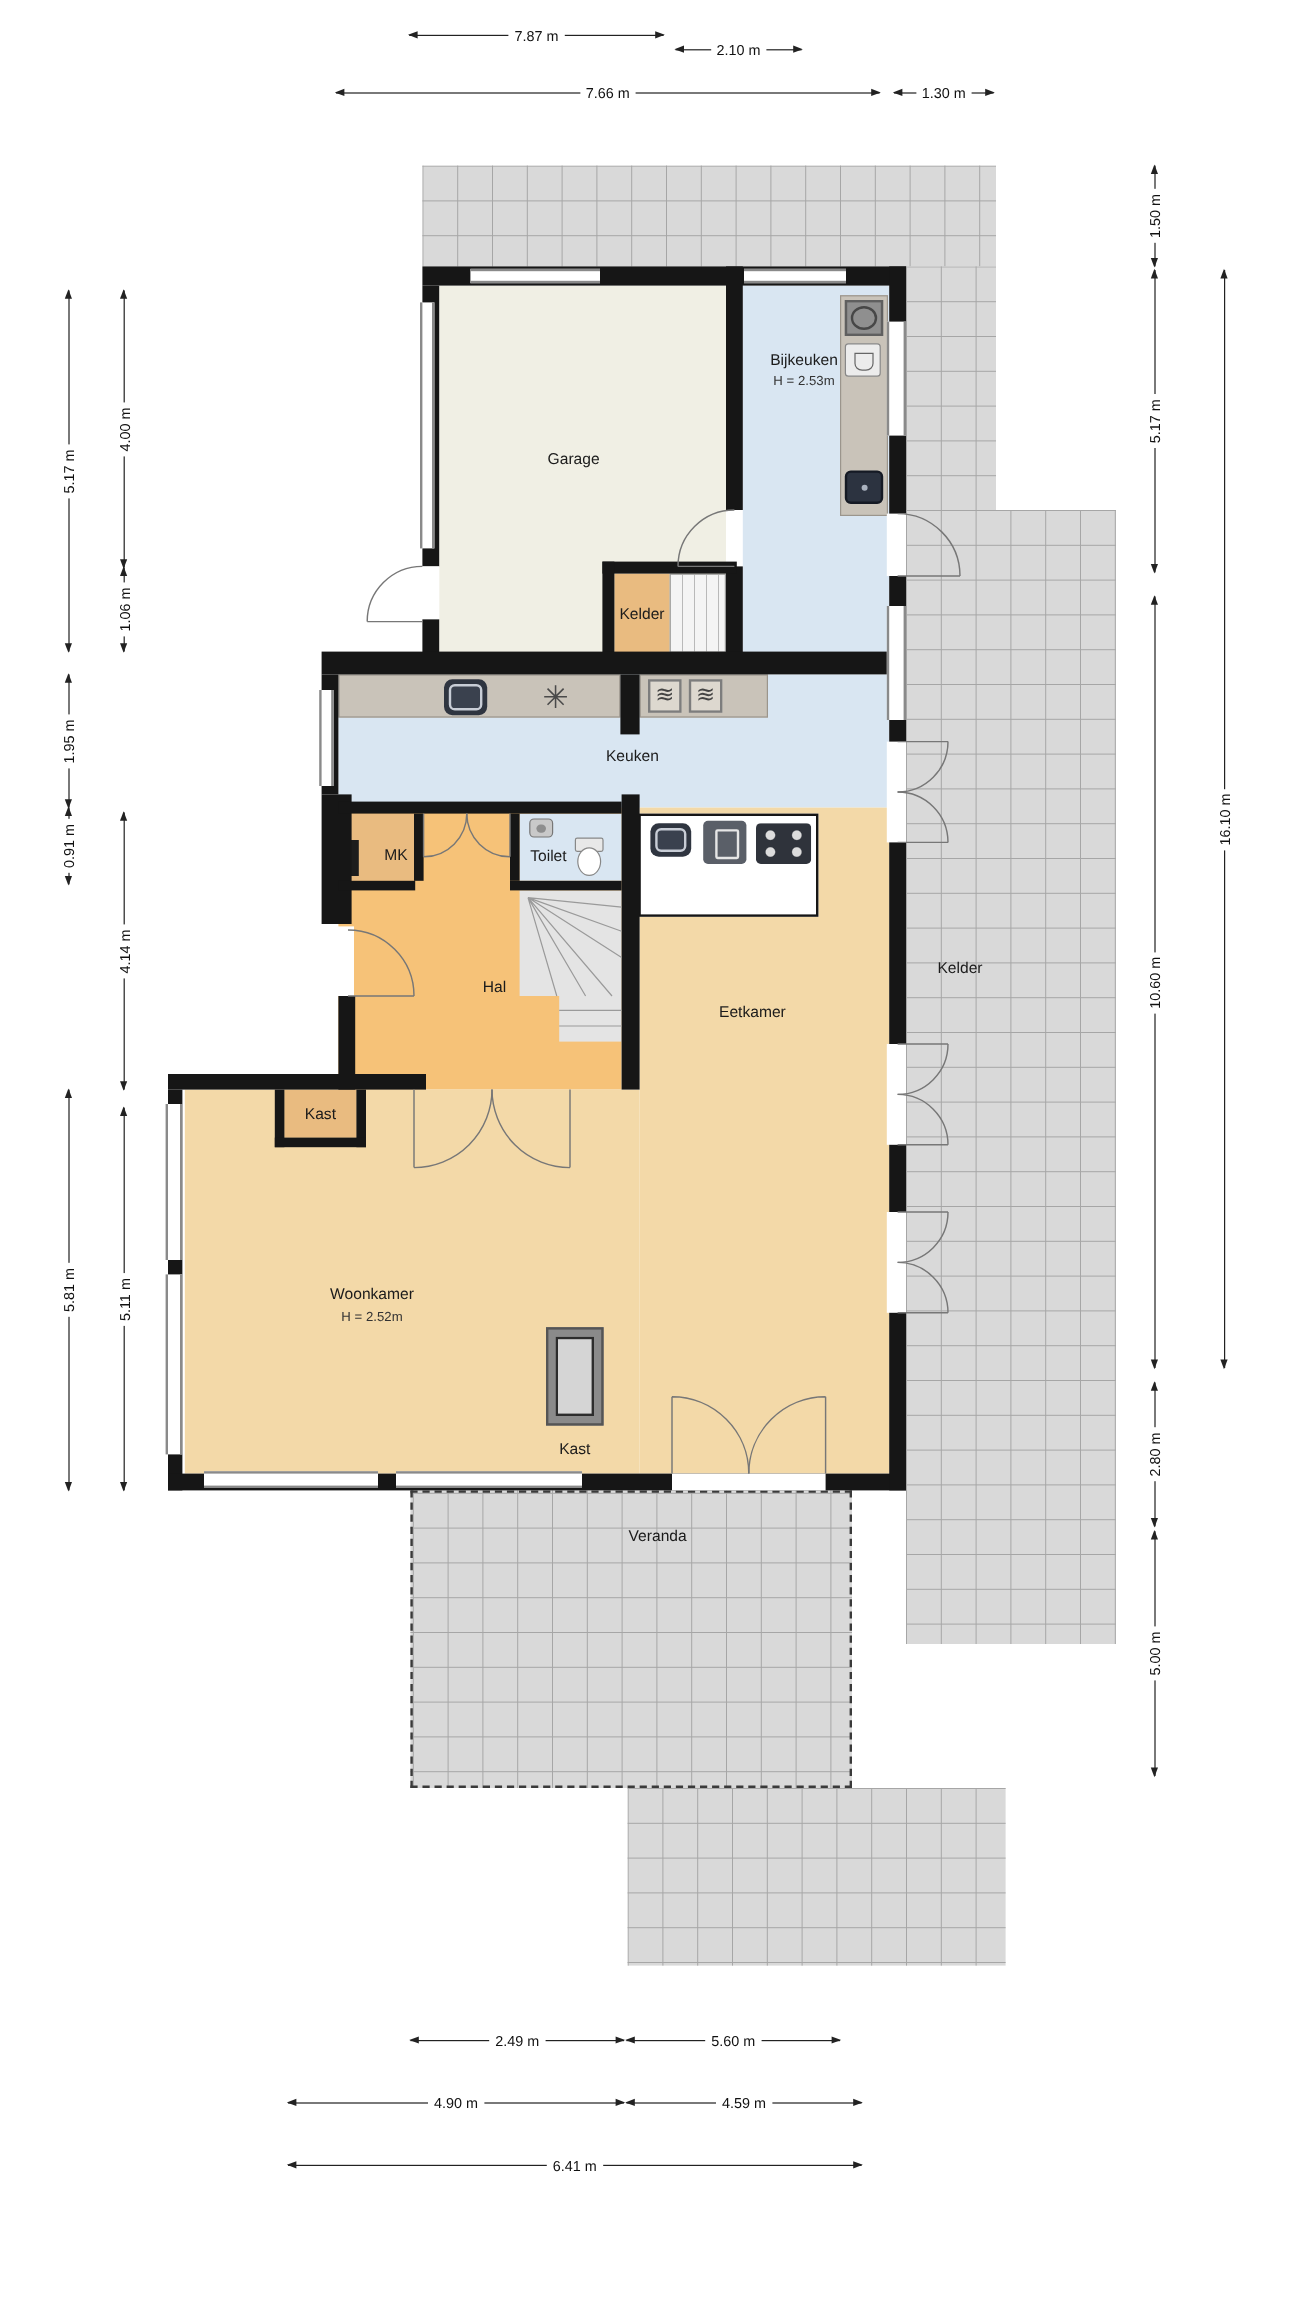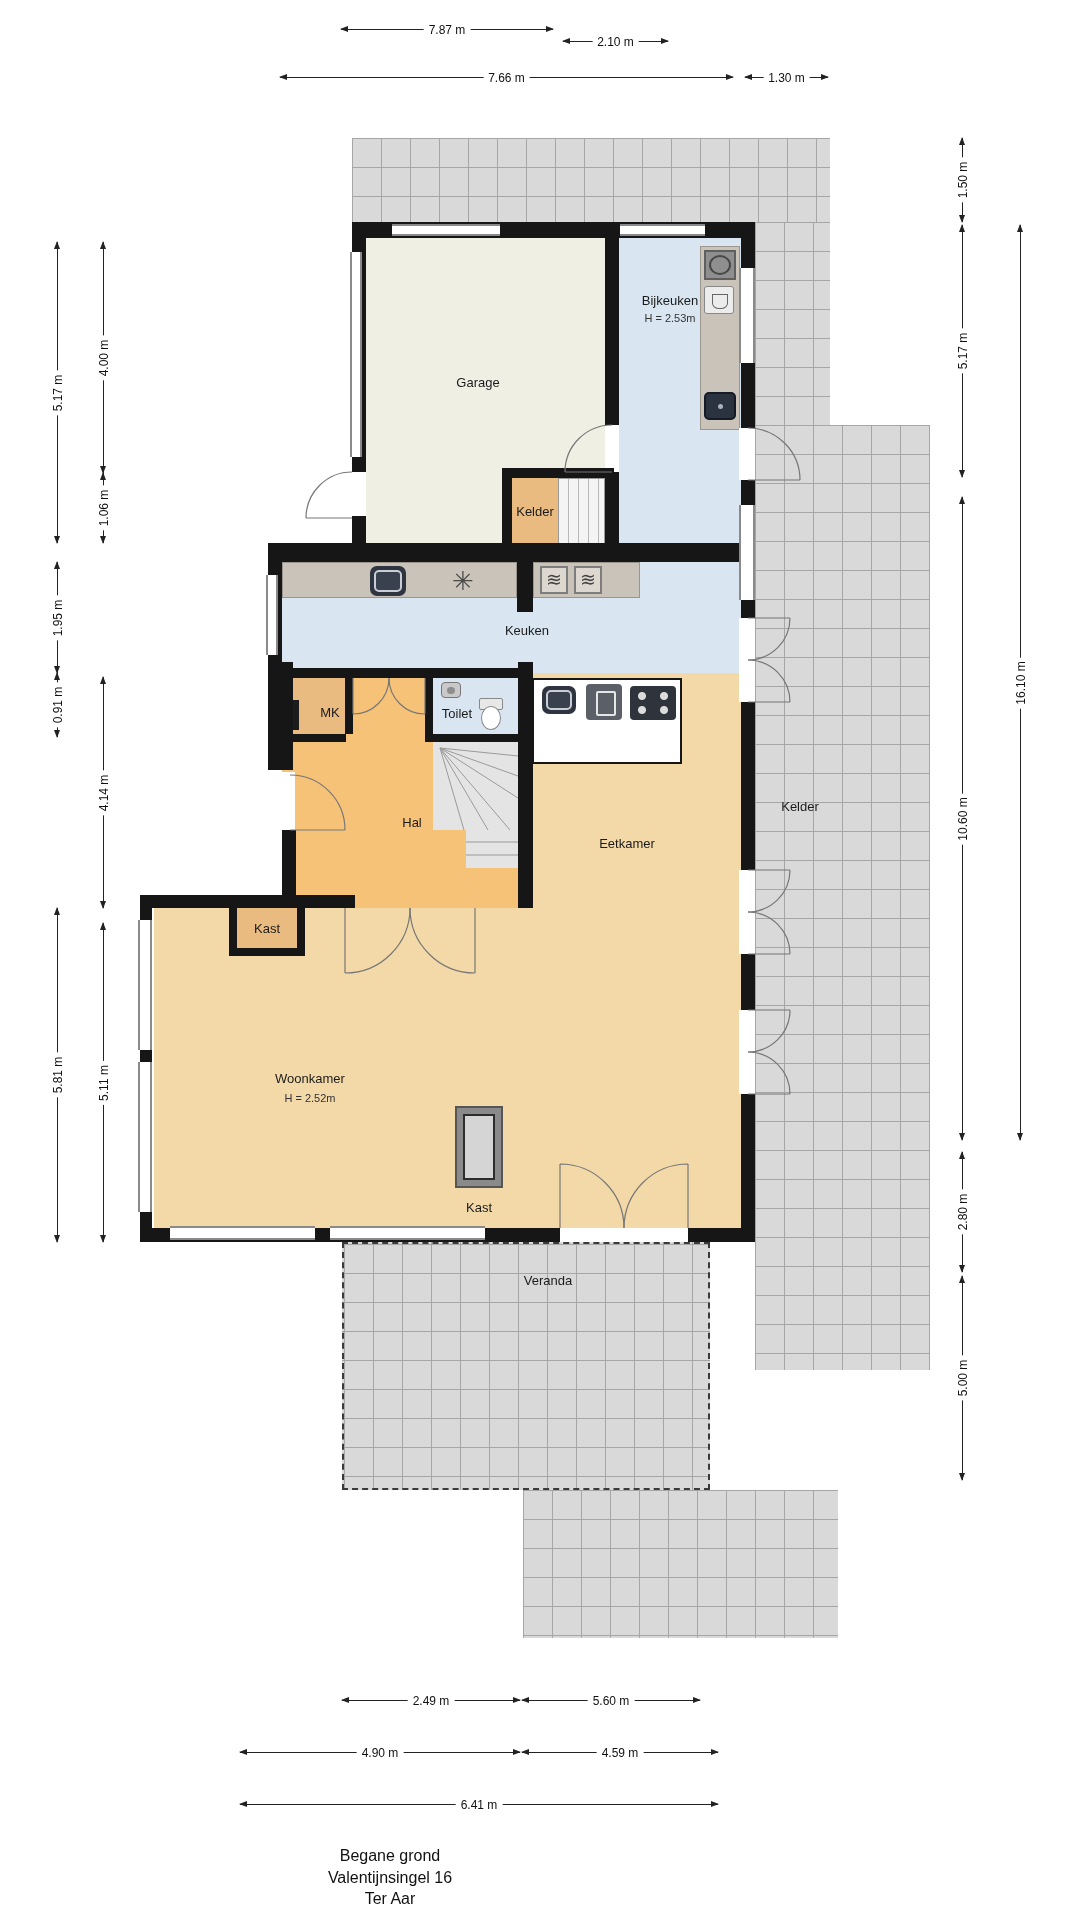--- a/index.html
+++ b/index.html
@@ -305,19 +305,14 @@
       <b class="a1"></b>
       <b class="a2"></b>
       <span>4.59 m</span>
     </div>
   <div class="hdim" style="left:240px;top:1804px;width:478px">
       <b class="a1"></b>
       <b class="a2"></b>
       <span>6.41 m</span>
     </div>
 
-  <div class="title">
-    <div>Begane grond</div>
-    <div>Valentijnsingel 16</div>
-    <div>Ter Aar</div>
-  </div>
 
 </div>
 
 </body></html>

